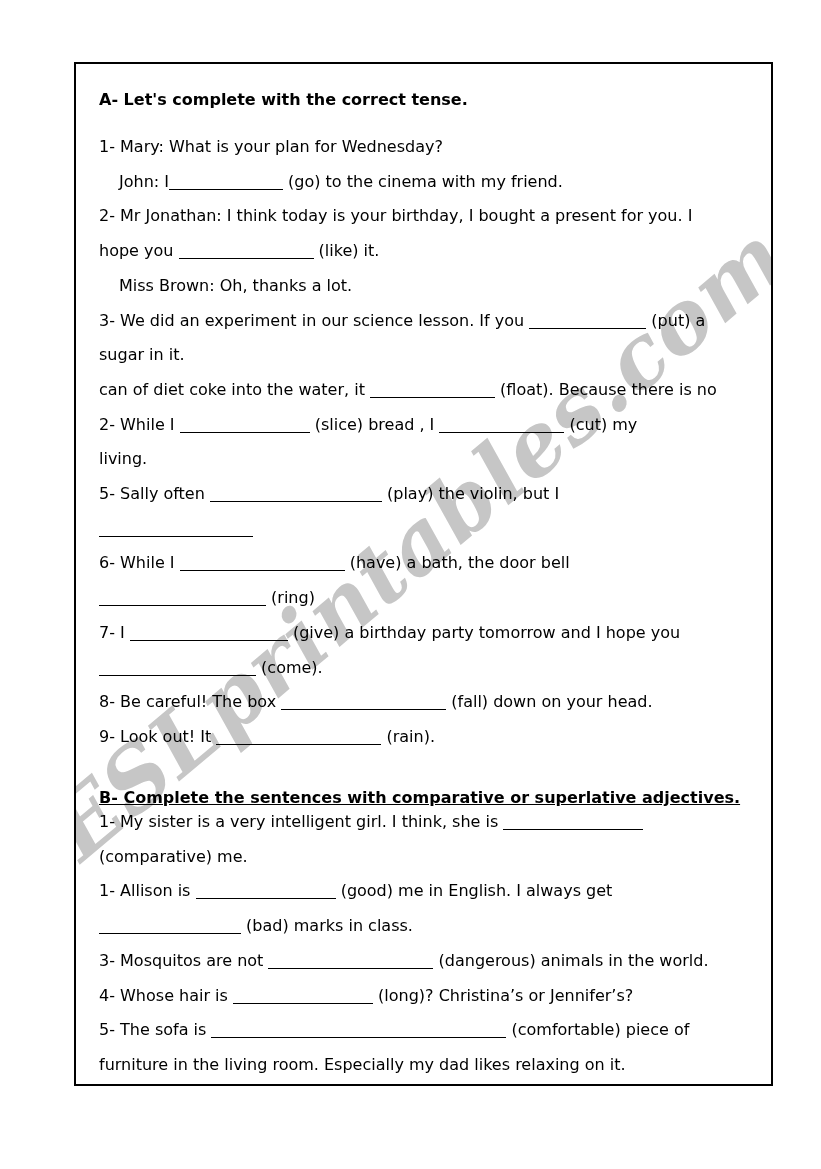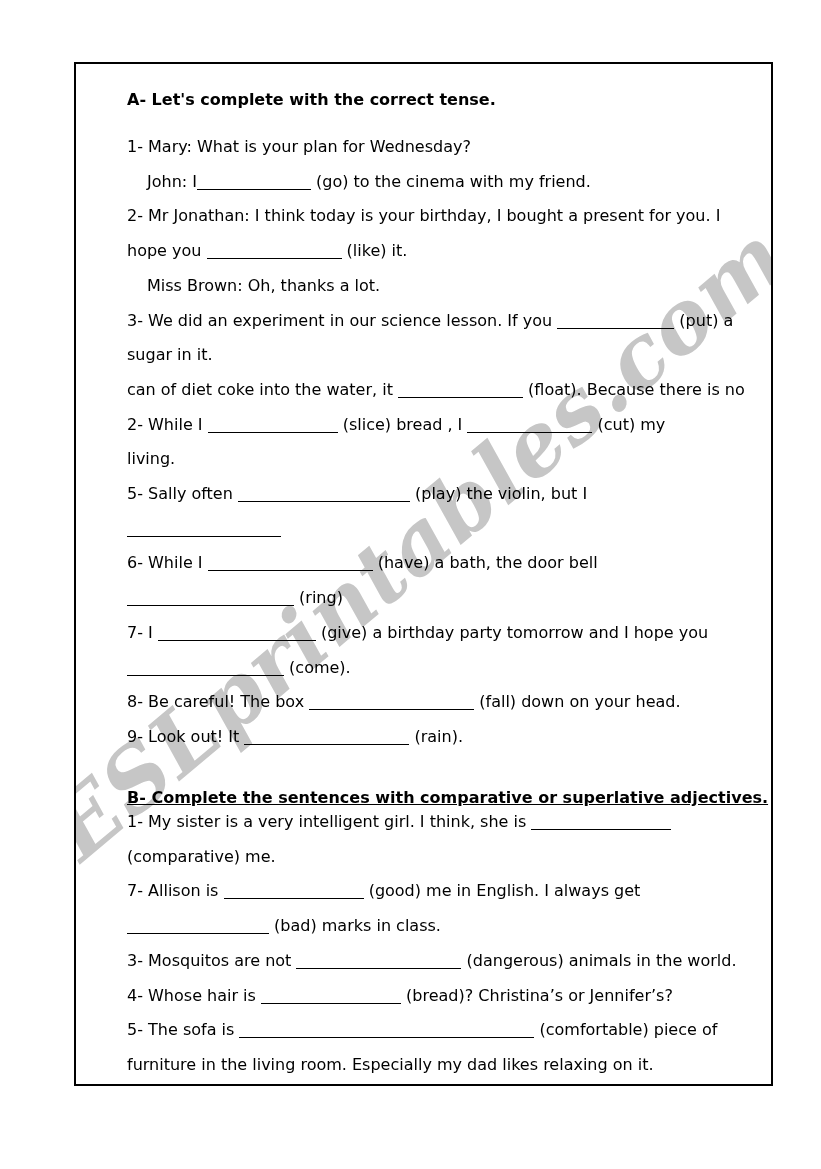--- a/index.html
+++ b/index.html
@@ -45,21 +45,20 @@
     position: absolute;
     left: 23px;
     top: 19px;
     right: 14px;
     z-index: 1;
   }
   .line {
     font-size: 16px;
     line-height: 34.7px;
     white-space: nowrap;
-    margin-left: 28px;
   }
   .line.ind {
     padding-left: 20px;
   }
   .heading {
     font-weight: bold;
   }
   .heading-a {
     margin-bottom: 12.3px;
   }
@@ -96,20 +95,20 @@
       <div class="line"><span class="blank" style="width: 154px;"></span></div>
       <div class="line"><span>6- While I </span><span class="blank" style="width: 165px;"></span><span> (have) a bath, the door bell</span></div>
       <div class="line"><span class="blank" style="width: 167px;"></span><span> (ring)</span></div>
       <div class="line"><span>7- I </span><span class="blank" style="width: 158px;"></span><span> (give) a birthday party tomorrow and I hope you</span></div>
       <div class="line"><span class="blank" style="width: 157px;"></span><span> (come).</span></div>
       <div class="line"><span>8- Be careful! The box </span><span class="blank" style="width: 165px;"></span><span> (fall) down on your head.</span></div>
       <div class="line"><span>9- Look out! It </span><span class="blank" style="width: 165px;"></span><span> (rain).</span></div>
       <div class="line heading heading-b">B- Complete the sentences with comparative or superlative adjectives.</div>
       <div class="line"><span>1- My sister is a very intelligent girl. I think, she is </span><span class="blank" style="width: 140px;"></span></div>
       <div class="line"><span>(comparative) me.</span></div>
-      <div class="line"><span>7- Allison is </span><span class="blank" style="width: 140px;"></span><span> (good) me in English. I always get</span></div>
+      <div class="line"><span>1- Allison is </span><span class="blank" style="width: 140px;"></span><span> (good) me in English. I always get</span></div>
       <div class="line"><span class="blank" style="width: 142px;"></span><span> (bad) marks in class.</span></div>
       <div class="line"><span>3- Mosquitos are not </span><span class="blank" style="width: 165px;"></span><span> (dangerous) animals in the world.</span></div>
-      <div class="line"><span>4- Whose hair is </span><span class="blank" style="width: 140px;"></span><span> (bread)? Christina’s or Jennifer’s?</span></div>
+      <div class="line"><span>4- Whose hair is </span><span class="blank" style="width: 140px;"></span><span> (long)? Christina’s or Jennifer’s?</span></div>
       <div class="line"><span>5-  The sofa is </span><span class="blank" style="width: 295px;"></span><span> (comfortable) piece of</span></div>
       <div class="line"><span>furniture in the living room. Especially my dad likes relaxing on it.</span></div>
     </div>
 </div>
 
 </body></html>

